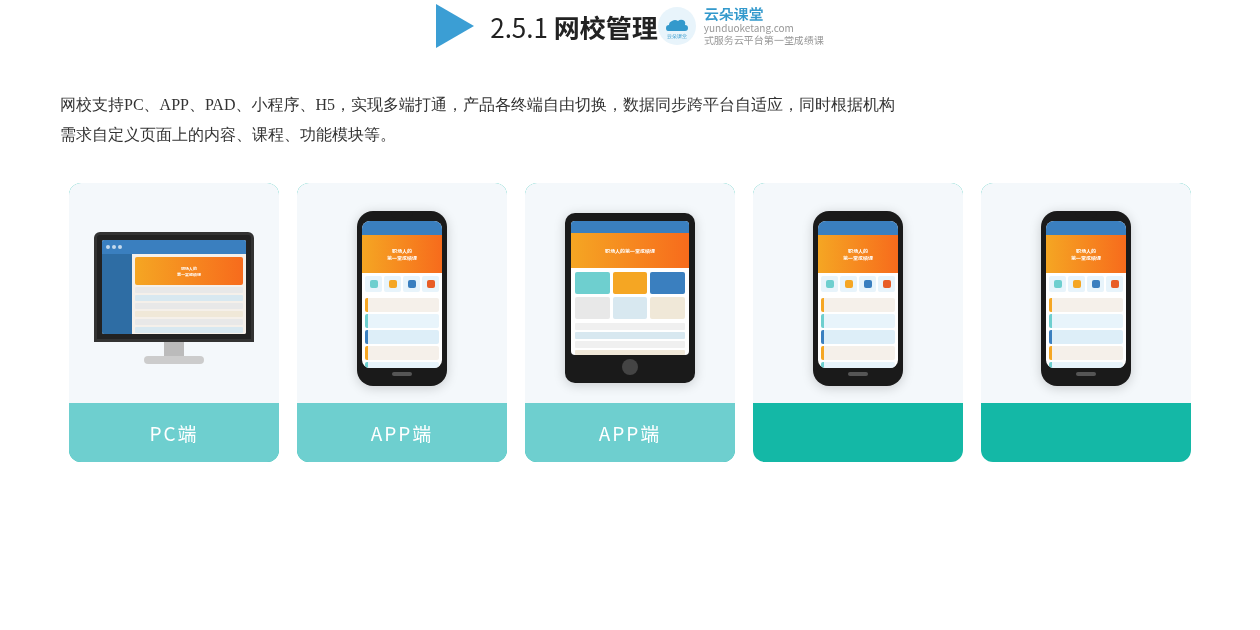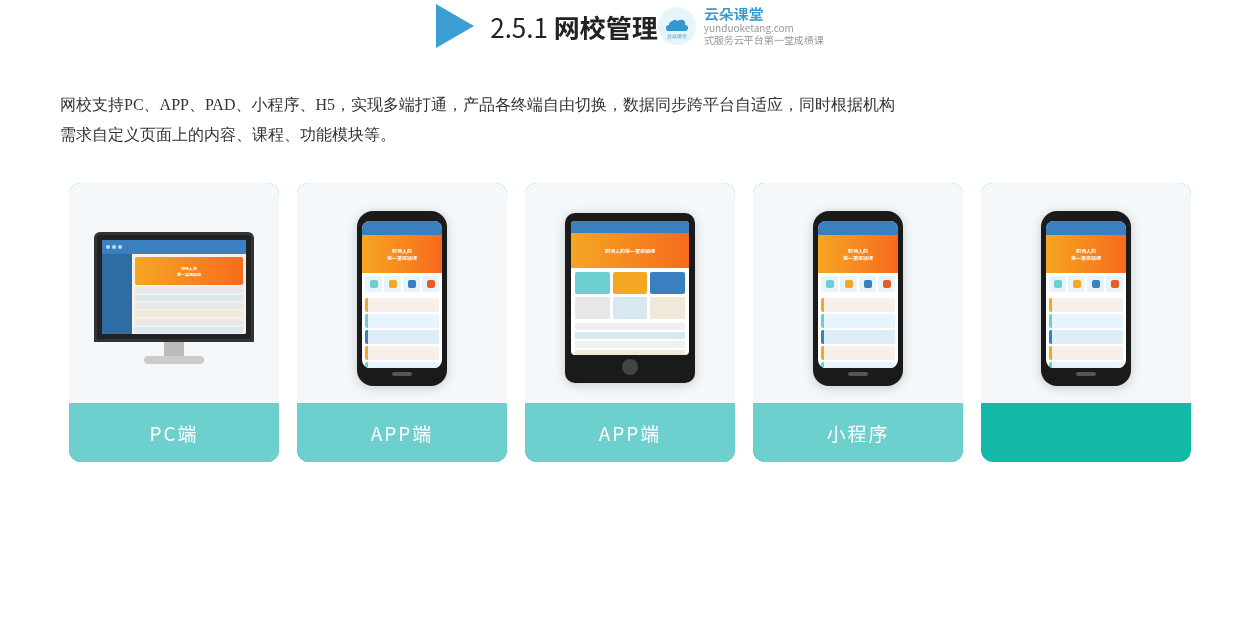--- a/index.html
+++ b/index.html
@@ -596,21 +596,20 @@
                 <div class="phone-card-row" style="border-left-color:#6ecfcf;background:#e8f4fb;"></div>
                 <div class="phone-card-row" style="border-left-color:#3a7fbf;background:#ddeef8;"></div>
                 <div class="phone-card-row"></div>
                 <div class="phone-card-row" style="border-left-color:#6ecfcf;background:#e8f4fb;"></div>
               </div>
             </div>
           </div>
           <div class="phone-home-btn"></div>
         </div>
       </div>
-      <div class="card-label">小程序</div>
     </div>
 
     <div class="card">
       <div class="card-image-area">
         <div class="phone-mockup">
           <div class="phone-notch"></div>
           <div class="phone-screen">
             <div class="phone-screen-inner">
               <div class="phone-topbar"></div>
               <div class="phone-banner">

